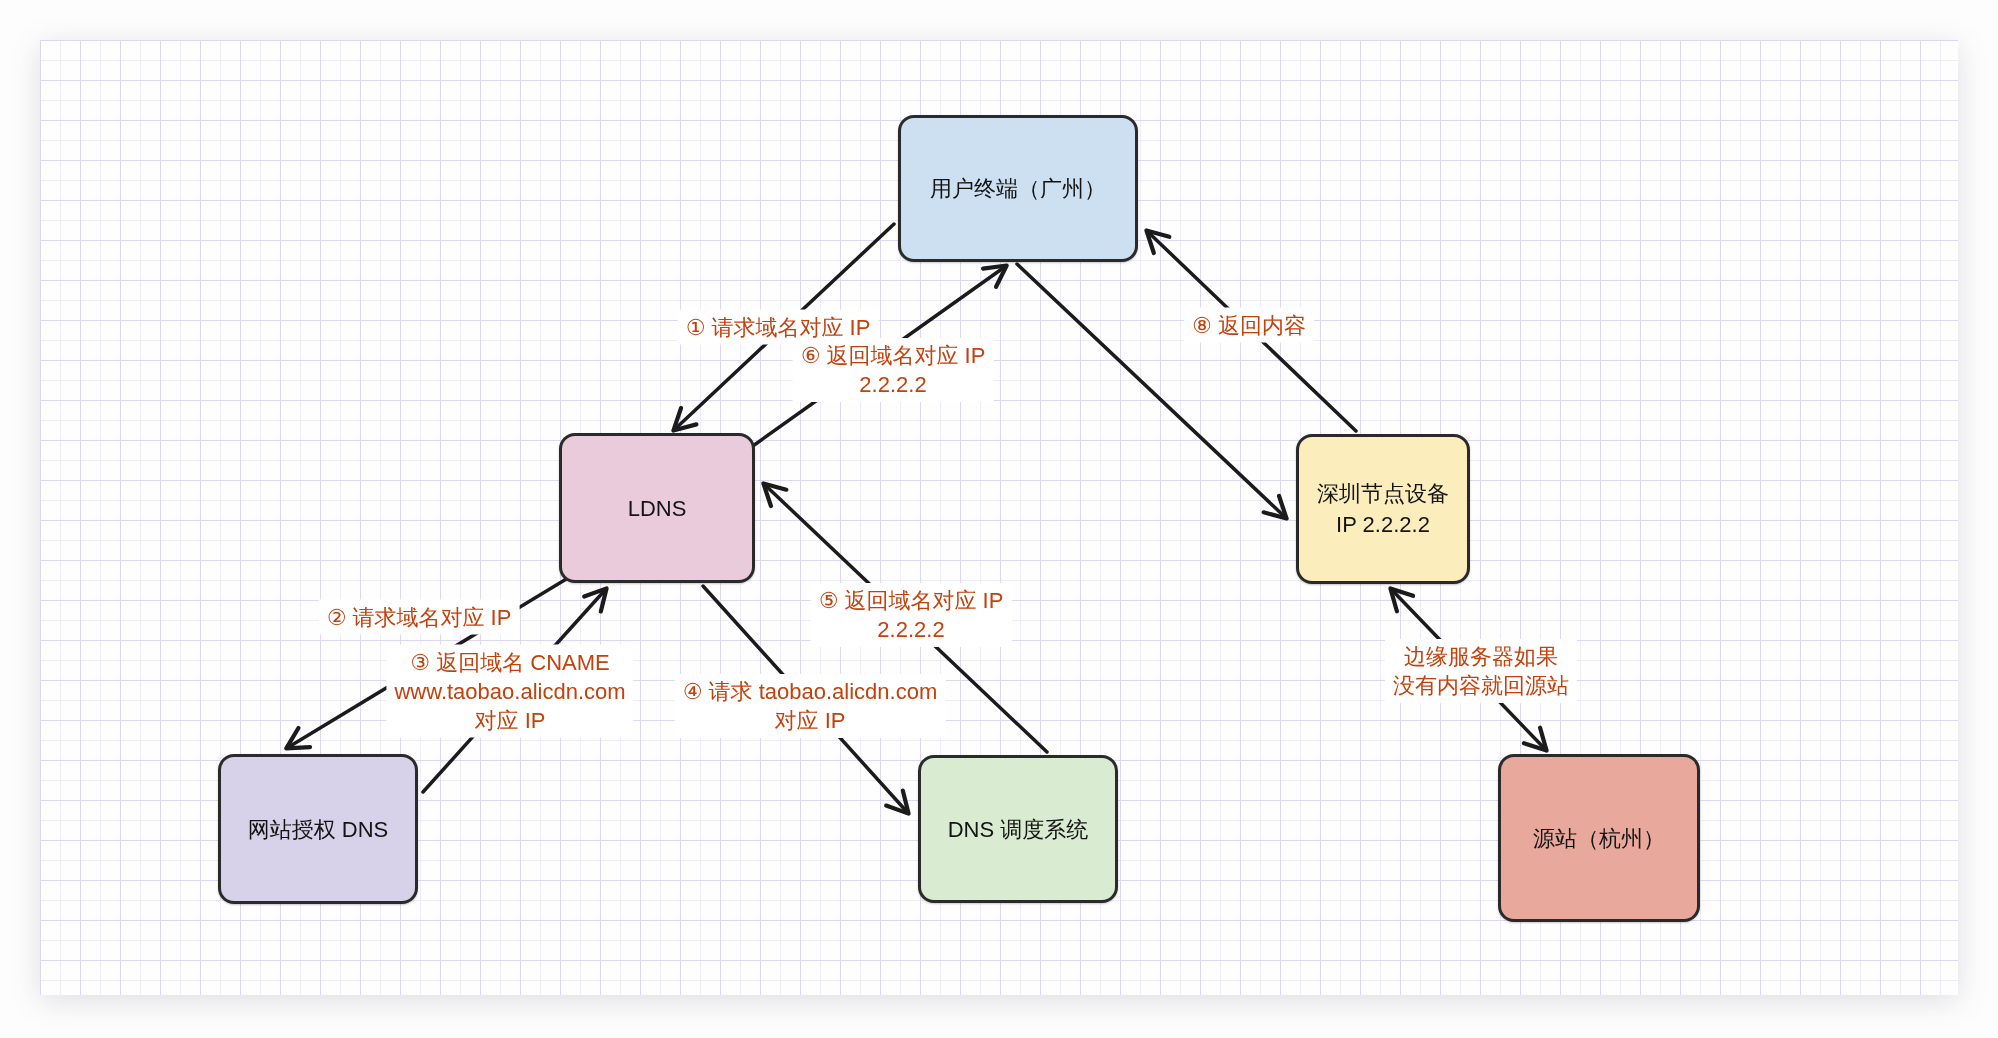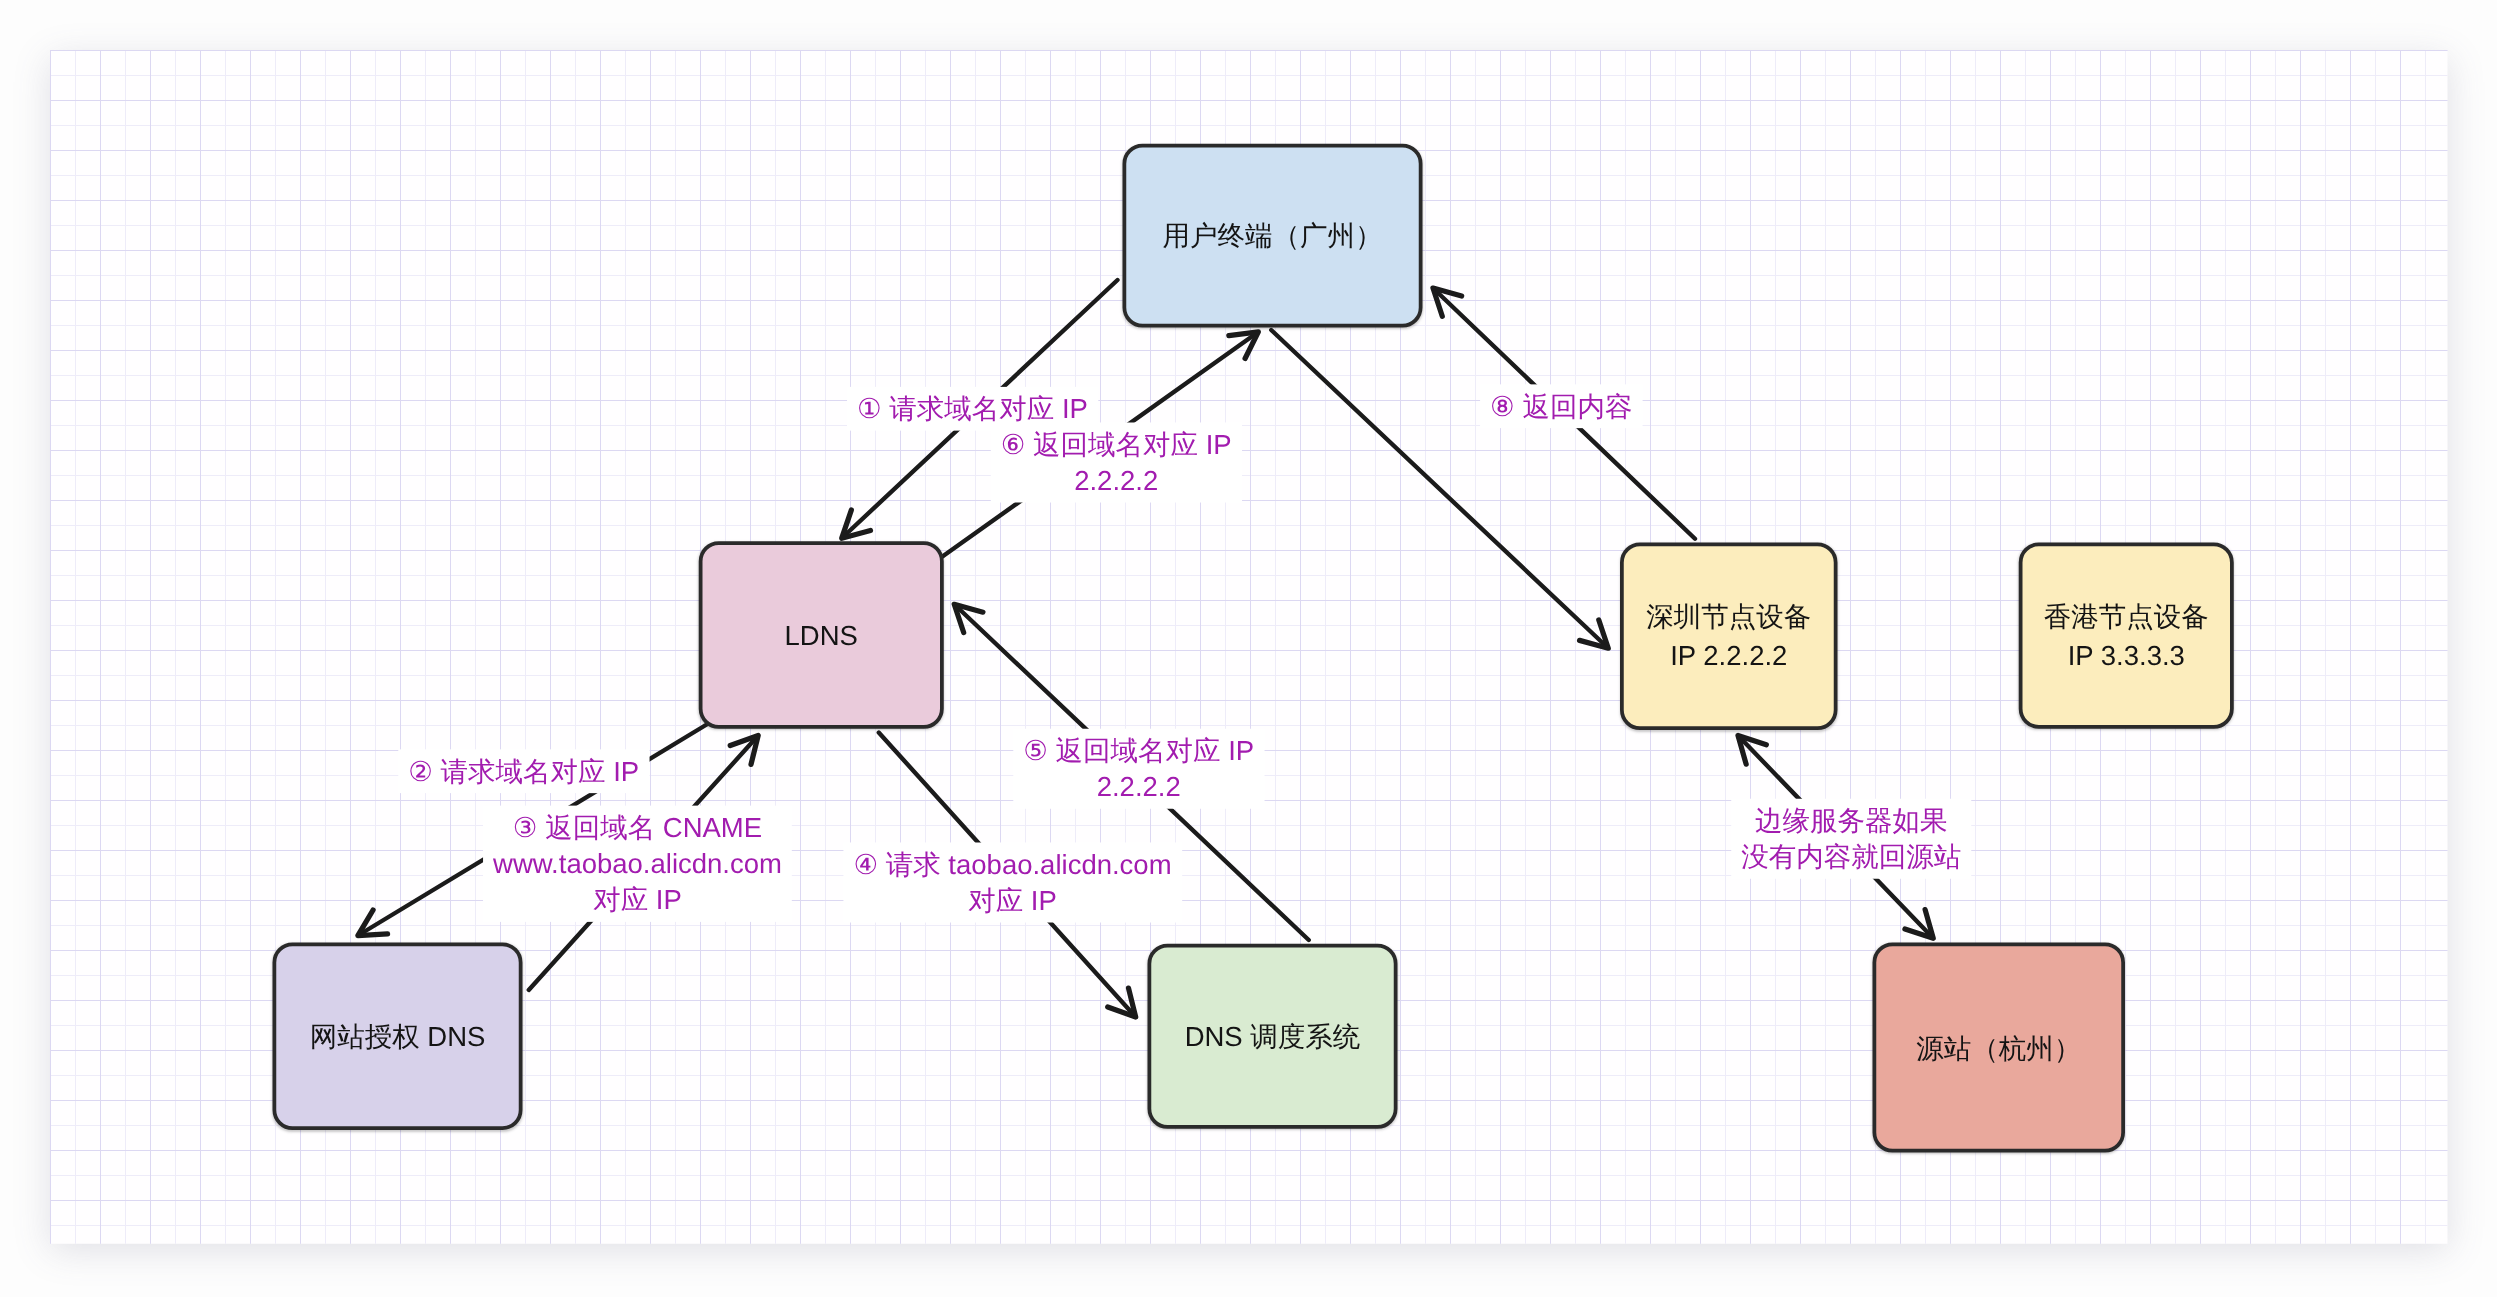--- a/index.html
+++ b/index.html
@@ -58,21 +58,21 @@
   .fill-green  { background: #d9ebd1; }
   .fill-yellow { background: #fcedbd; }
   .fill-salmon { background: #e9a89c; }
   .elabel {
     position: absolute;
     transform: translate(-50%, -50%);
     background: #ffffff;
     padding: 3px 8px;
     font-size: 22px;
     line-height: 29px;
-    color: #a21caf;
+    color: #c2410c;
     text-align: center;
     white-space: pre-line;
   }
 </style>
 </head>
 <body>
 
 <div class="stage">
   <div class="canvas">
 
@@ -110,24 +110,20 @@
 
     <div class="node fill-purple" style="left:178px; top:714px; width:200px; height:150px;">
       <span>网站授权 DNS</span>
     </div>
 
     <div class="node fill-yellow" style="left:1256px; top:394px; width:174px; height:150px;">
       <span>深圳节点设备
 IP 2.2.2.2</span>
     </div>
 
-    <div class="node fill-yellow" style="left:1575px; top:394px; width:172px; height:149px;">
-      <span>香港节点设备
-IP 3.3.3.3</span>
-    </div>
 
     <div class="node fill-salmon" style="left:1458px; top:714px; width:202px; height:168px;font-family:Liberation Serif, serif;">
       <span>源站（杭州）</span>
     </div>
 
     <div class="elabel" style="left:738px;  top:287px;">① 请求域名对应 IP</div>
     <div class="elabel" style="left:853px;  top:330px;">⑥ 返回域名对应 IP
 2.2.2.2</div>
     <div class="elabel" style="left:1209px; top:285px;">⑧ 返回内容</div>
     <div class="elabel" style="left:379px;  top:577px;">② 请求域名对应 IP</div>

